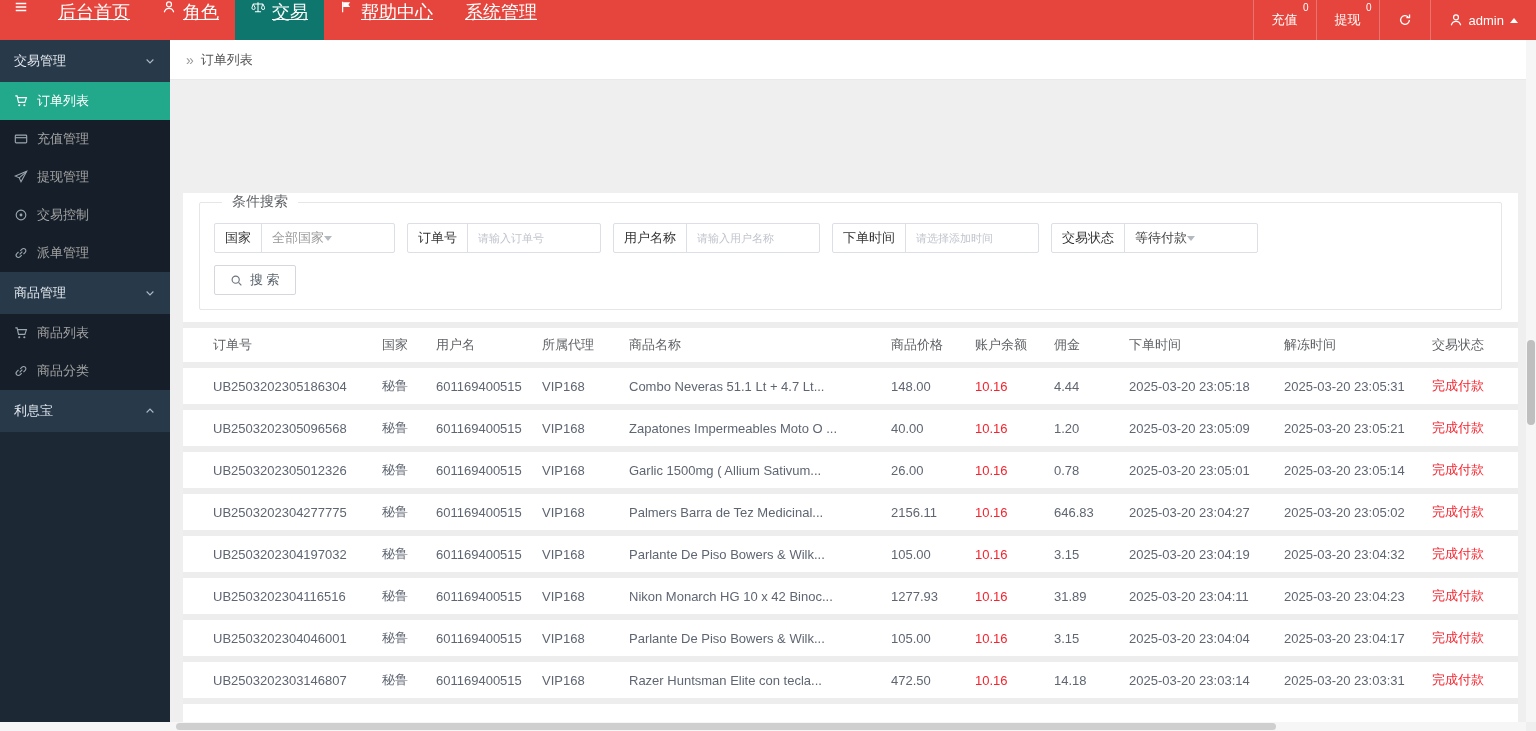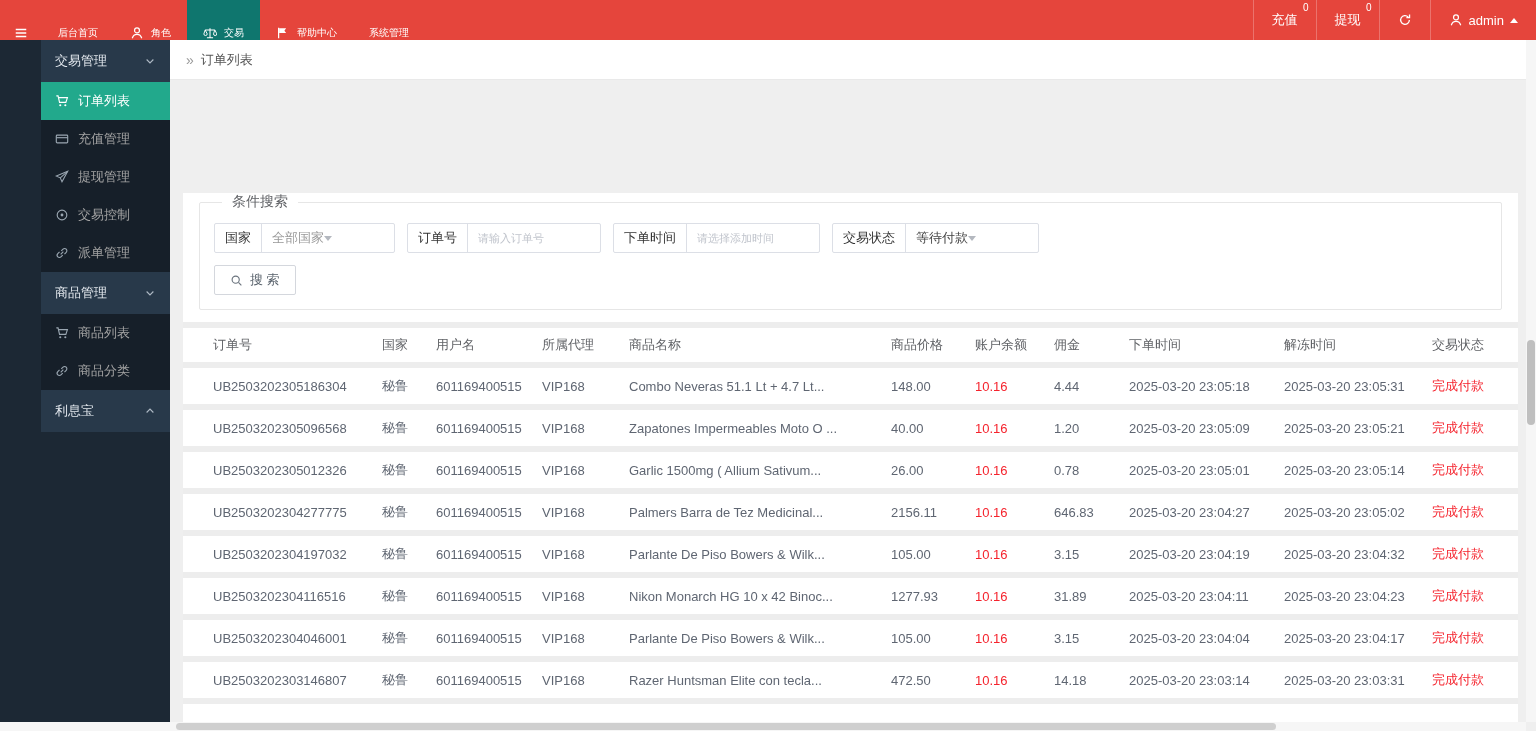--- a/index.html
+++ b/index.html
@@ -12,39 +12,39 @@
 
   
   .topbar {
     position:fixed; top:0; left:0; right:0; height:40px;
     background:#e5453c; color:#fff; display:flex; align-items:stretch; z-index:30;
   }
   .logo { width:170px; display:flex; align-items:center; padding-left:14px; font-size:16px; font-weight:bold; letter-spacing:.2px; }
   .logo sup { font-size:9px; margin-left:3px; font-weight:bold; transform:translateY(-4px); }
   .topnav { display:flex; align-items:stretch; }
   .nav-item {
-    display:flex; align-items:flex-end; gap:7px; padding:0 16px;
-    font-size:10px; cursor:pointer; white-space:nowrap;
+    display:flex; align-items:flex-start; gap:7px; padding:0 16px;
+    font-size:18px; cursor:pointer; white-space:nowrap;text-decoration:underline;
   }
   .nav-item.burger { padding:0 14px; }
   .nav-item.active { background:#0f766e; }
   .topbar-right { margin-left:auto; display:flex; align-items:stretch; }
   .tr-item {
     position:relative; display:flex; align-items:center; gap:6px;
     padding:0 18px; cursor:pointer; border-left:1px solid rgba(255,255,255,.25);
     font-size:13px;
   }
   .tr-item .badge { position:absolute; top:3px; right:7px; font-size:10px; line-height:10px; }
   .chev { width:0; height:0; border-left:4px solid transparent; border-right:4px solid transparent; }
   .chev.up { border-bottom:5px solid #fff; }
 
   
   .sidebar {
     position:fixed; top:40px; left:0; bottom:9px; width:170px;
-    background:#1c2834; z-index:20;padding-left:41px;
+    background:#1c2834; z-index:20;
   }
   .menu-group {
     height:42px; display:flex; align-items:center; justify-content:space-between;
     padding:0 14px; color:#e3e8ee; background:#28394a; cursor:pointer; font-size:13px;
   }
   .menu-group .gchev { color:#aeb9c4; width:12px; height:12px; }
   .menu-item {
     height:38px; display:flex; align-items:center; gap:9px; padding-left:14px;
     color:#a3a3a3; background:#161f29; cursor:pointer; font-size:13px;
   }
@@ -312,20 +312,24 @@
             <span class="val">全部国家</span>
             <span class="caret"></span>
           </div>
         </div>
 
         <div class="igroup">
           <span class="glabel">订单号</span>
           <input type="text" placeholder="请输入订单号" style="">
         </div>
 
+        <div class="igroup">
+          <span class="glabel">用户名称</span>
+          <input type="text" placeholder="请输入用户名称" style="">
+        </div>
 
 
         <div class="igroup">
           <span class="glabel">下单时间</span>
           <input type="text" placeholder="请选择添加时间" style="">
         </div>
 
         <div class="igroup">
           <span class="glabel">交易状态</span>
           <div class="selectbox">

